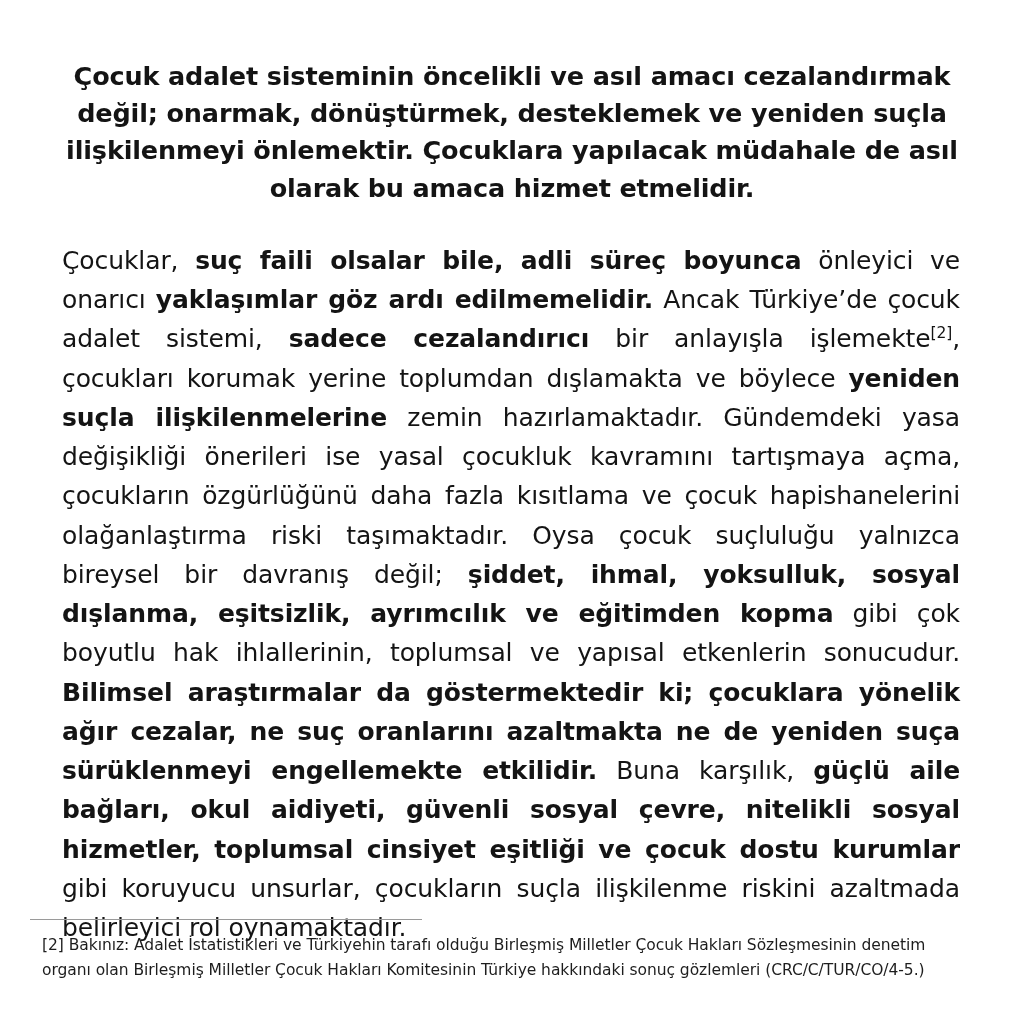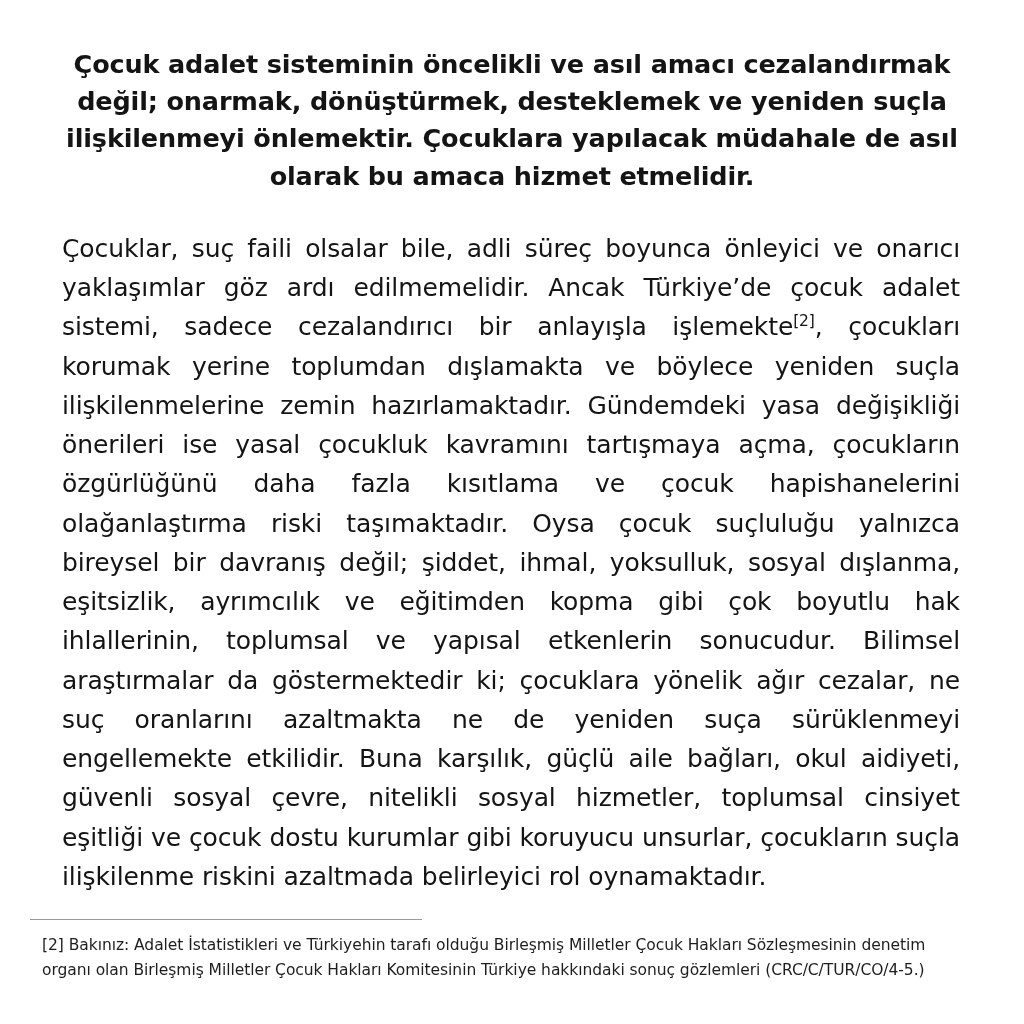--- a/index.html
+++ b/index.html
@@ -12,21 +12,21 @@
     height: 1024px;
     font-family: "DejaVu Sans", sans-serif;
     color: #141414;
     -webkit-font-smoothing: antialiased;
   }
   .page {
     position: relative;
     width: 1024px;
     height: 1024px;
     box-sizing: border-box;
-    padding: 46px 62px 0 62px;
+    padding: 58px 62px 0 62px;
     overflow: hidden;
   }
   .lead {
     font-weight: 700;
     font-size: 25.5px;
     line-height: 1.46;
     text-align: center;
     letter-spacing: -0.15px;
     margin: 0 0 34px 0;
     padding: 0 4px;
@@ -35,21 +35,21 @@
     font-size: 25px;
     line-height: 1.57;
     text-align: justify;
     text-justify: inter-word;
     letter-spacing: -0.1px;
     margin: 0;
     padding: 0 2px 0 0;
     hyphens: none;
   }
   .body-text b {
-    font-weight: 400;
+    font-weight: 700;
     margin-top: 32px;
   }
   sup {
     font-size: 0.62em;
     vertical-align: super;
     line-height: 0;
   }
   .footnote-wrap {
     position: absolute;
     left: 30px;

